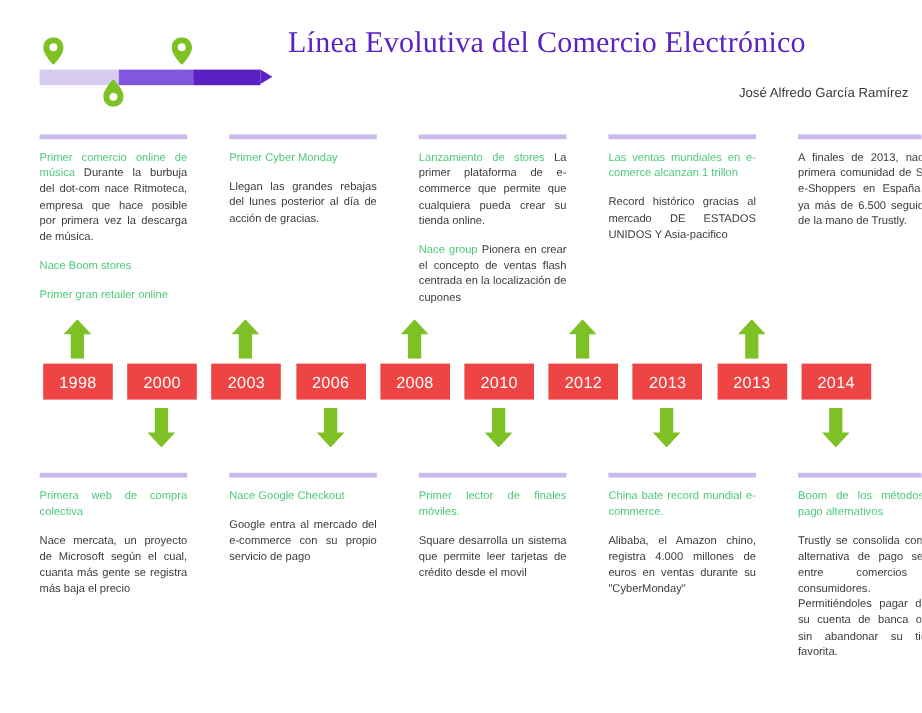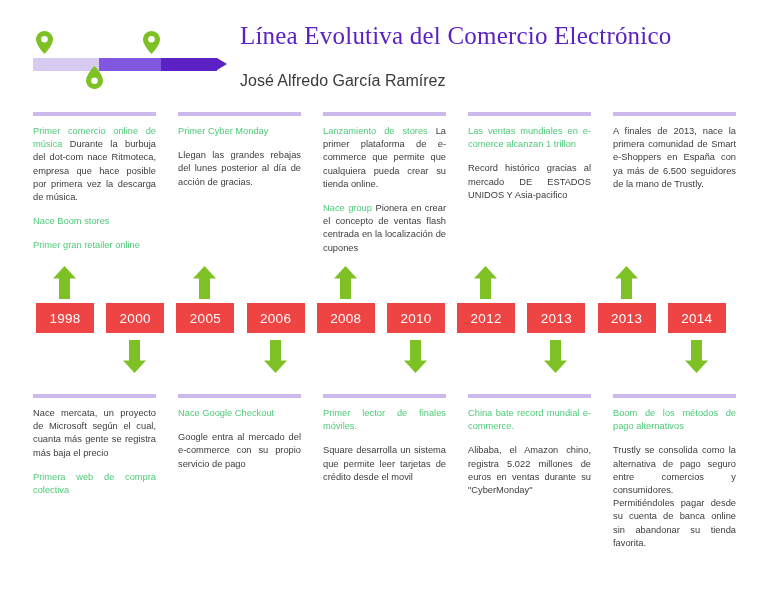--- a/index.html
+++ b/index.html
@@ -30,25 +30,25 @@
     text-align: left;
     font-family: "Liberation Serif", serif;
     font-size: 25px;
     font-weight: 400;
     color: #5B21C4;
     letter-spacing: 0.2px;
     white-space: nowrap;
   }
   .author {
     position: absolute;
-    left: 240px;
+    left: 257px;
     top: 72px;
     width: 500px;
-    text-align: left;
-    font-size: 16px;
+    text-align: right;
+    font-size: 11px;
     color: #3a3a3a;
   }
 
   
   .progbar {
     position: absolute;
     left: 33px;
     top: 58px;
     width: 190px;
     height: 13px;
@@ -78,21 +78,21 @@
   .pin-a { left: 36px; top: 31px; }
   .pin-c { left: 143px; top: 31px; }
   .pin-b { left: 86px; top: 66px; }
 
   
   .cols {
     position: absolute;
     left: 33px;
     width: 702px;
     display: flex;
-    gap: 5px;
+    gap: 18px;
   }
   .cols.top    { top: 112px; }
   .cols.bottom { top: 394px; }
 
   .col {
     width: 140.4px;
     box-sizing: border-box;
     padding-right: 17px;
   }
   .rule {
@@ -229,21 +229,21 @@
         </svg>
       </div>
       <div class="yearbox">2000</div>
     </div>
     <div class="tl-cell" style="left: 140.4px;">
       <div class="arr up">
         <svg width="23" height="33" viewBox="0 0 23 33">
           <path d="M11.5 0L23 12.5H17V33H6V12.5H0Z" fill="#7DC124"></path>
         </svg>
       </div>
-      <div class="yearbox">2005</div>
+      <div class="yearbox">2003</div>
     </div>
     <div class="tl-cell" style="left: 210.6px;">
       <div class="arr down">
         <svg width="23" height="33" viewBox="0 0 23 33">
           <path d="M11.5 33L0 20.5H6V0H17V20.5H23Z" fill="#7DC124"></path>
         </svg>
       </div>
       <div class="yearbox">2006</div>
     </div>
     <div class="tl-cell" style="left: 280.8px;">
@@ -292,36 +292,36 @@
           <path d="M11.5 33L0 20.5H6V0H17V20.5H23Z" fill="#7DC124"></path>
         </svg>
       </div>
       <div class="yearbox">2014</div>
     </div>
   </div>
 
 <div class="cols bottom" id="bottom-cols">
     <div class="col">
       <div class="rule"></div>
+      <p><span class="lead">Primera web de compra colectiva</span></p>
       <p><span>Nace mercata, un proyecto de Microsoft según el cual, cuanta más gente se registra más baja el precio</span></p>
-      <p><span class="lead">Primera web de compra colectiva</span></p>
     </div>
     <div class="col">
       <div class="rule"></div>
       <p><span class="lead">Nace Google Checkout</span></p>
       <p><span>Google entra al mercado del e-commerce con su propio servicio de pago</span></p>
     </div>
     <div class="col">
       <div class="rule"></div>
       <p><span class="lead">Primer lector de finales móviles.</span></p>
       <p><span>Square desarrolla un sistema que permite leer tarjetas de crédito desde el movil</span></p>
     </div>
     <div class="col">
       <div class="rule"></div>
       <p><span class="lead">China bate record mundial e-commerce.</span></p>
-      <p><span>Alibaba, el Amazon chino, registra 5.022 millones de euros en ventas durante su "CyberMonday"</span></p>
+      <p><span>Alibaba, el Amazon chino, registra 4.000 millones de euros en ventas durante su "CyberMonday"</span></p>
     </div>
     <div class="col">
       <div class="rule"></div>
       <p><span class="lead">Boom de los métodos de pago alternativos</span></p>
       <p><span>Trustly se consolida como la alternativa de pago seguro entre comercios y consumidores. Permitiéndoles pagar desde su cuenta de banca online sin abandonar su tienda favorita.</span></p>
     </div>
   </div>
 
 </body></html>

